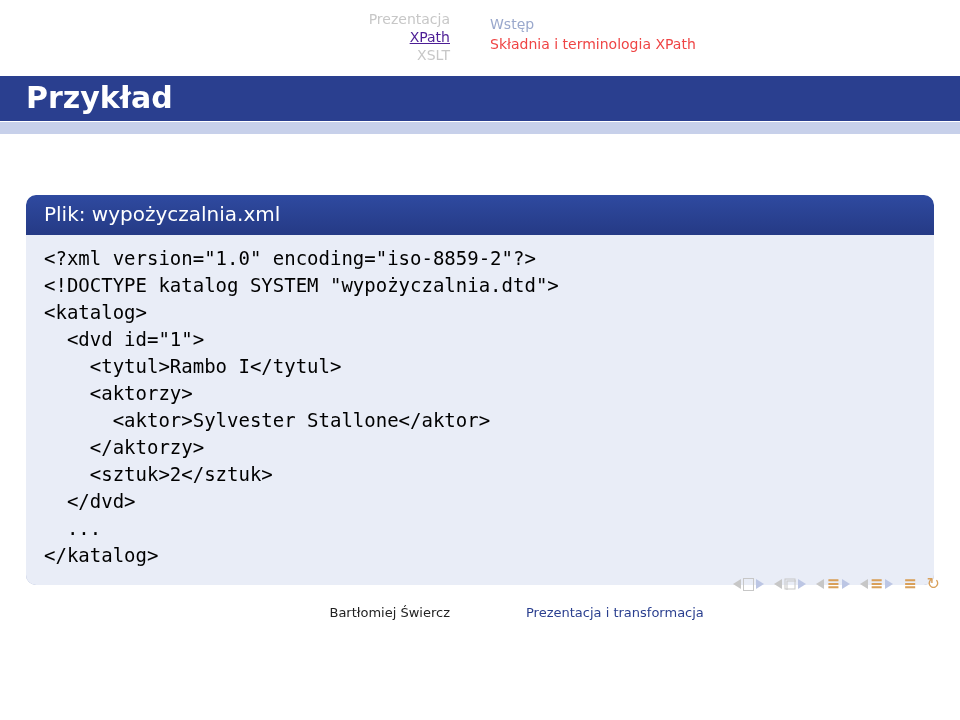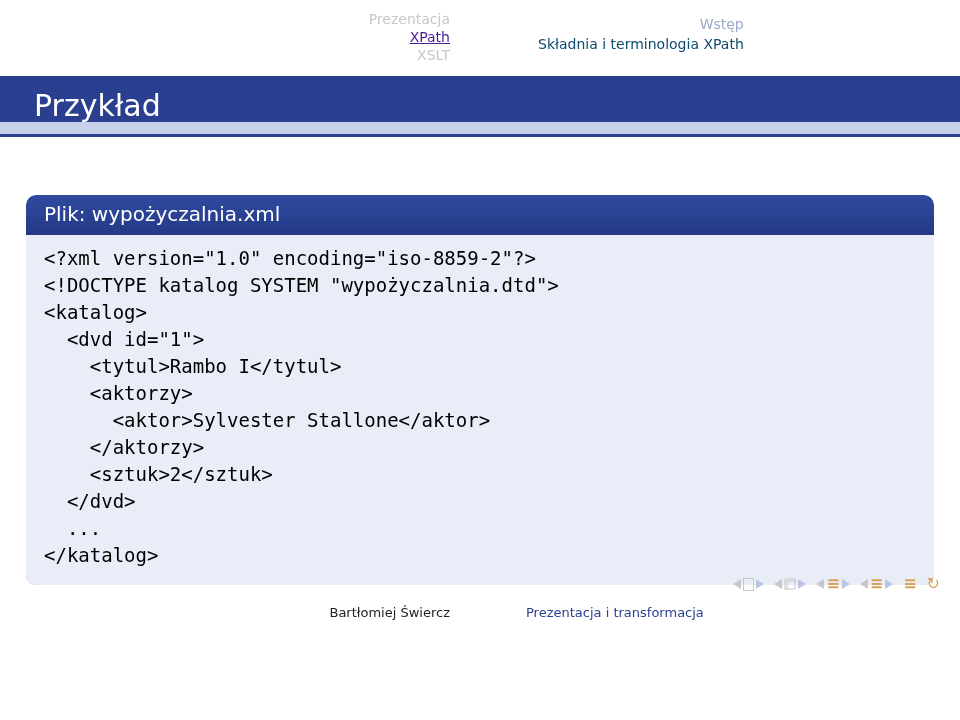--- a/index.html
+++ b/index.html
@@ -33,41 +33,41 @@
     text-align: right;
     font-size: 14px;
     line-height: 18px;
     color: #c7c7c7;
   }
   .header-left .active { color: #4c1d95; text-decoration: underline; }
   .header-right {
     position: absolute;
     top: 14px;
     left: 490px;
-    text-align: right;
+    text-align: left;
     font-size: 14px;
     line-height: 20px;
     color: #9aa8cc;
   }
-  .header-right .active { color: #0c4a6e; margin-left: 48px; }
+  .header-right .active { color: #ef4444; }
 
   
   .title-block {
     position: absolute;
     top: 76px;
     left: 0;
     right: 0;
     background: #2a3f8f;
     color: #fff;
     padding: 4px 26px 6px;
     box-sizing: border-box;
   }
   .title-block h1 {
-    margin: 8px;
-    font-weight: 400;
+    margin: 0;
+    font-weight: 700;
     font-size: 30px;
   }
   .title-spacer {
     position: absolute;
     left: 0; right: 0;
     top: 122px;
     height: 12px;
     background: #c7d0ea;
   }
 

